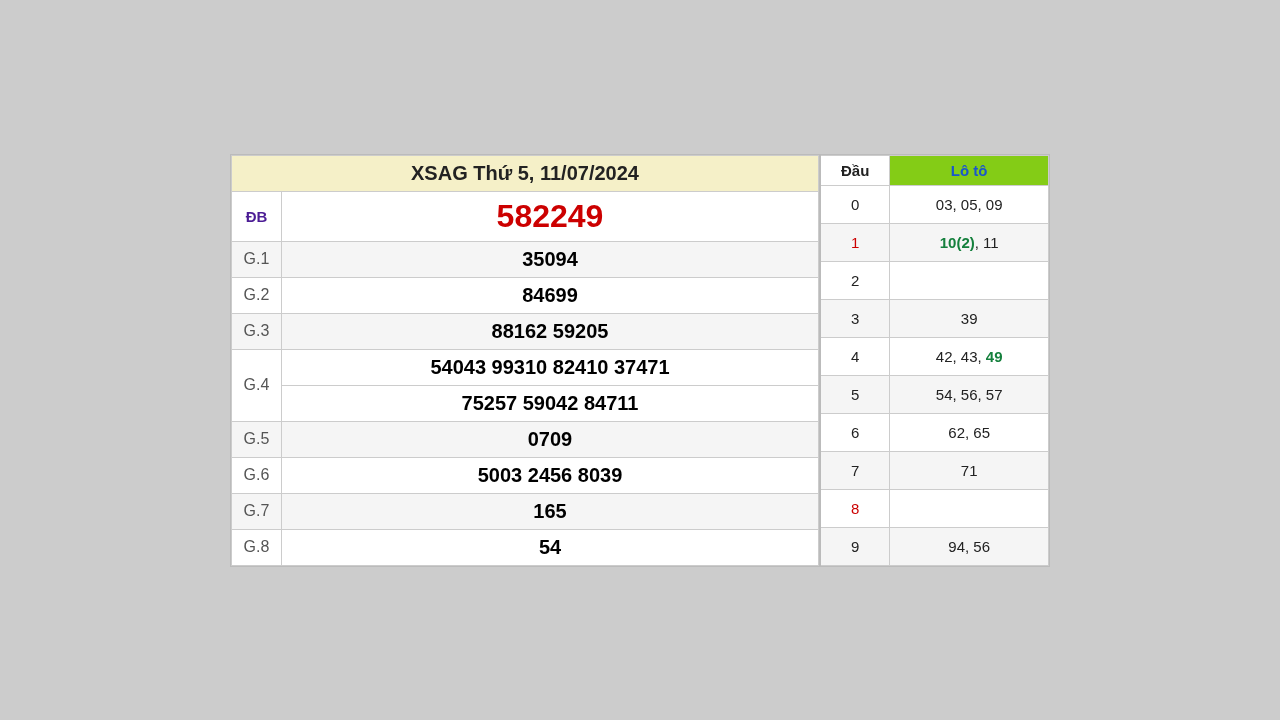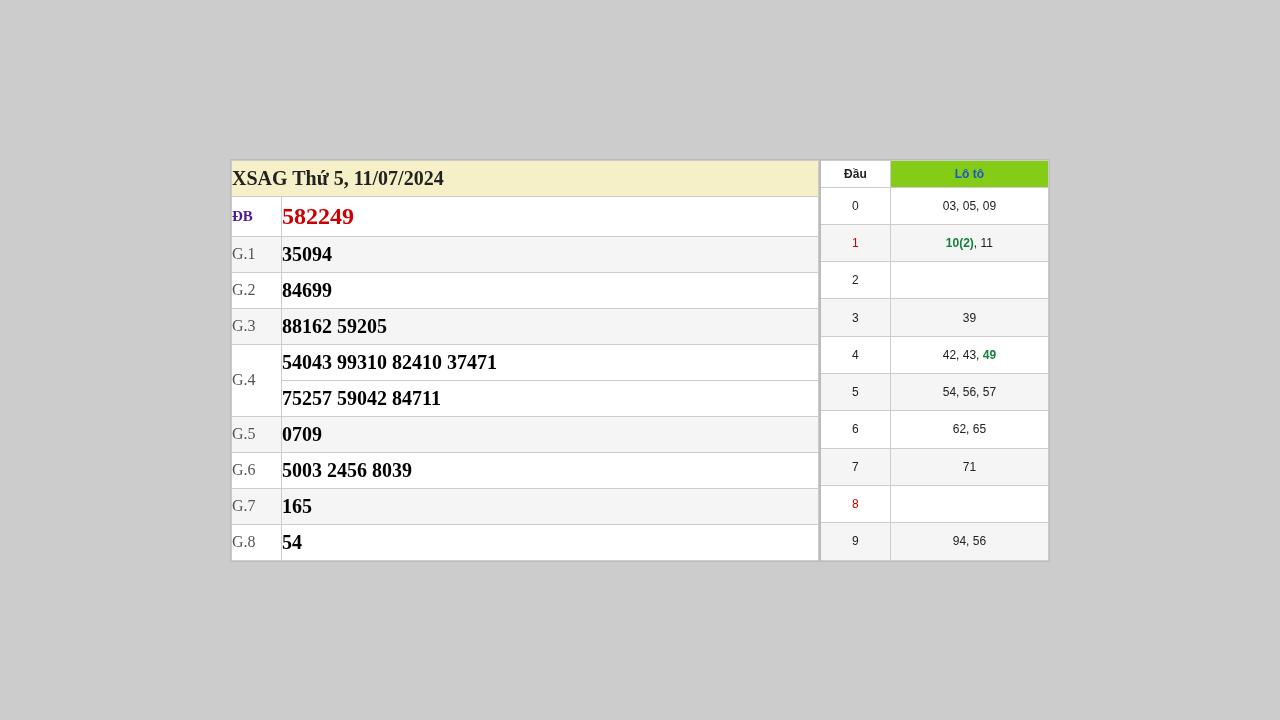--- a/index.html
+++ b/index.html
@@ -18,23 +18,22 @@
       border: 1px solid #bbb;
       background: #fff;
     }
     
     .main-table {
       flex: 1;
       border-collapse: collapse;
     }
     .main-table th, .main-table td {
       border: 1px solid #ccc;
-      text-align: left;
+      text-align: center;
       padding: 6px 0;
-      font-family: Liberation Serif, serif;
     }
     .header-row {
       background: #f5f0c8;
       font-size: 20px;
       font-weight: bold;
       color: #222;
       padding: 10px;
     }
     .prize-label {
       color: #4c1d95;
@@ -58,21 +57,21 @@
     
     .loto-table {
       width: 230px;
       border-collapse: collapse;
       border-left: 2px solid #bbb;
     }
     .loto-table th, .loto-table td {
       border: 1px solid #ccc;
       text-align: center;
       padding: 6px 0;
-      font-size: 12px;
+      font-size: 15px;
     }
     .loto-header-dau {
       background: #fff;
       font-weight: bold;
       font-size: 16px;
       color: #222;
     }
     .loto-header-loto {
       background: #84cc16;
       font-weight: bold;
@@ -104,21 +103,21 @@
 
   <table class="main-table">
     <thead>
       <tr>
         <th colspan="2" class="header-row">XSAG Thứ 5, 11/07/2024</th>
       </tr>
     </thead>
     <tbody id="prize-body">
     <tr class="row-bg-white">
           <td class="prize-label">ĐB</td>
-          <td class="prize-value db" style="font-size: 24px;">582249</td>
+          <td class="prize-value db" style="font-size: 32px;">582249</td>
         </tr>
         <tr class="row-bg-gray">
           <td class="g-label">G.1</td>
           <td class="prize-value normal" style="font-size: 20px;">35094</td>
         </tr>
         <tr class="row-bg-white">
           <td class="g-label">G.2</td>
           <td class="prize-value normal" style="font-size: 20px;">84699</td>
         </tr>
         <tr class="row-bg-gray">

